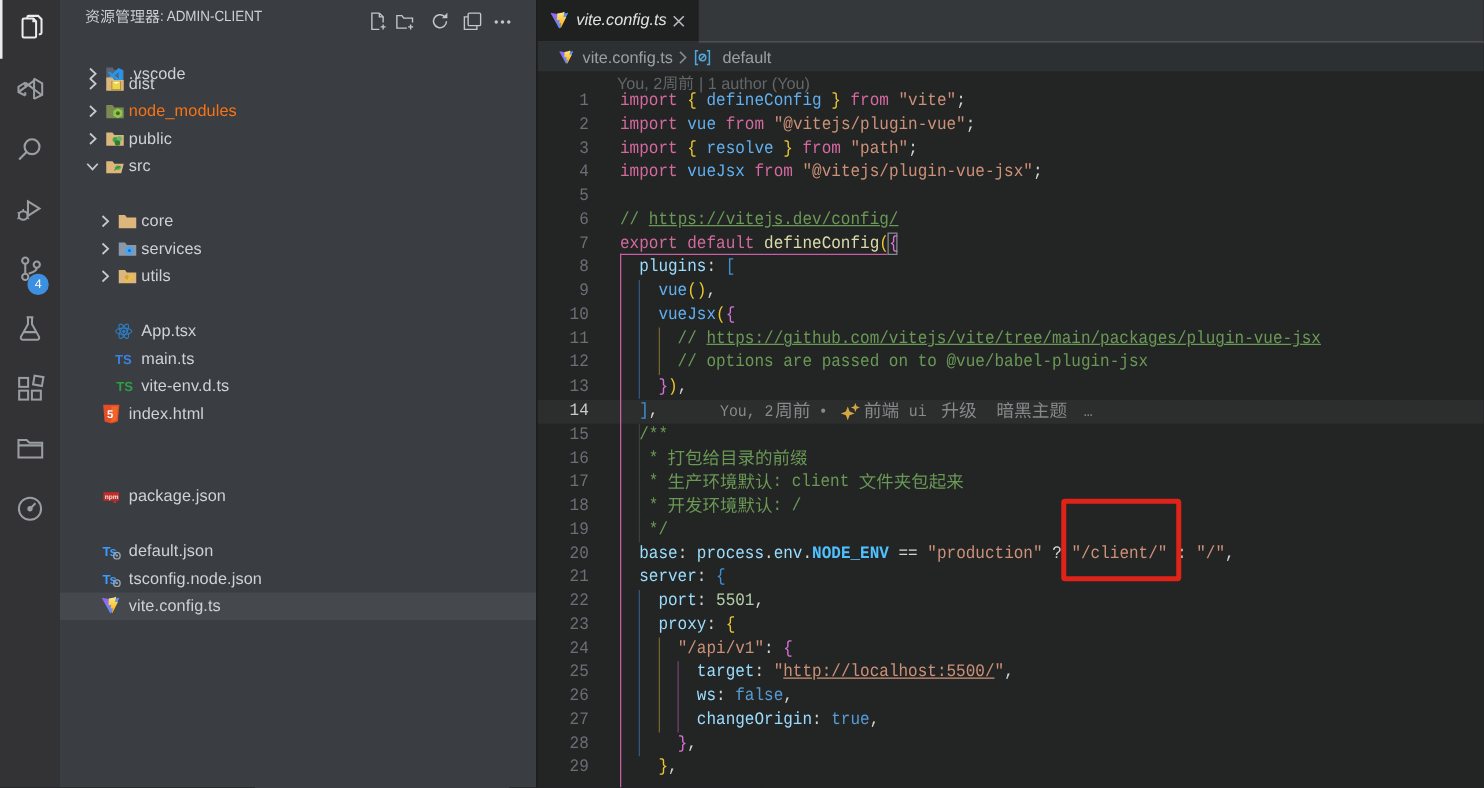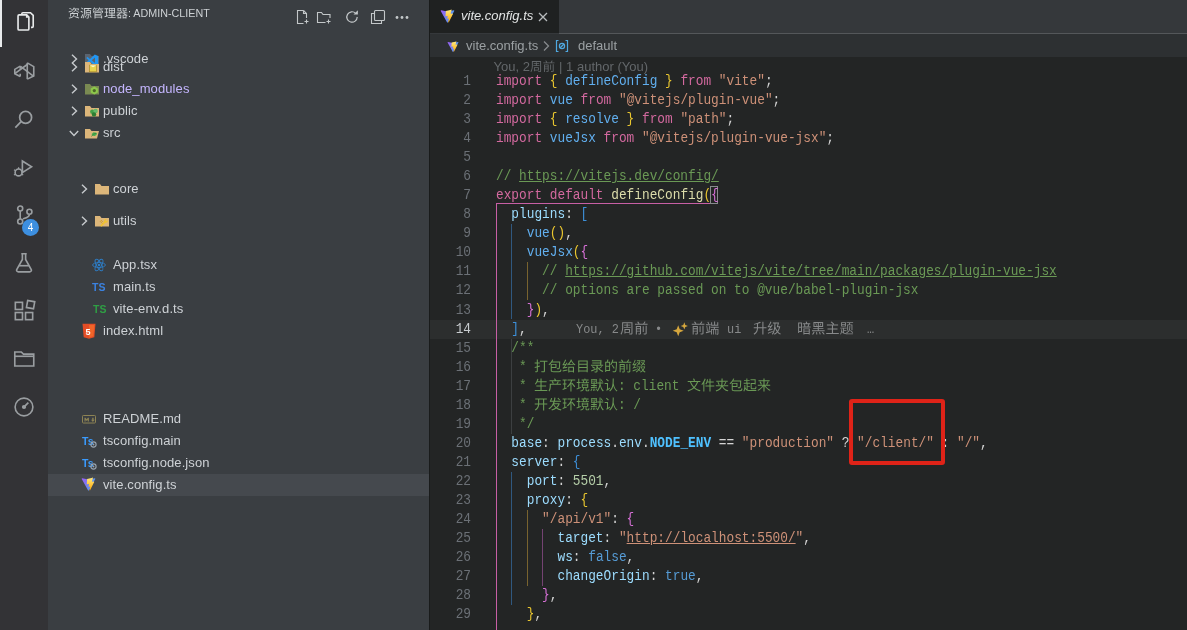--- a/index.html
+++ b/index.html
@@ -1,21 +1,21 @@
 <!DOCTYPE html>
 <html><head><meta charset="utf-8"><style>
 *{margin:0;padding:0;box-sizing:border-box}
 body{width:1187px;height:630px;overflow:hidden;background:#232525;font-family:"Liberation Sans",sans-serif}
 #page{position:relative;width:1187px;height:630px}
 #abar{position:absolute;left:0;top:0;width:48px;height:630px;background:#333336}
 #sbar{position:absolute;left:48px;top:0;width:381px;height:630px;background:#3a3e42}
 #sbar .row{position:absolute;left:0;width:381px;height:22px}
 #sbar .row.sel{background:#45494e}
 #sbar .lbl{position:absolute;top:3px;font:13px "Liberation Sans",sans-serif;color:#ced2d6;letter-spacing:.1px}
-#sbar .lbl.dim{color:#c4b5fd}
+#sbar .lbl.dim{color:#f97316}
 .hdrtxt{font:11.8px "Liberation Sans",sans-serif;color:#cdd1d4;transform:scaleX(.91);transform-origin:0 50%}
 #ed{position:absolute;left:430px;top:0;width:757px;height:630px;background:#232525}
 #tabs{position:absolute;left:0;top:0;width:757px;height:34px;background:#35383b}
 #tab1{position:absolute;left:0;top:0;width:129px;height:33px;background:#1f2121}
 #crumbs{position:absolute;left:0;top:34px;width:757px;height:23px;background:#2d3032}
 .cl{position:absolute;font:14px "Liberation Mono",monospace;white-space:pre;line-height:19.04px;height:19.04px;transform:scaleX(.9143);transform-origin:0 50%}
 .ln{position:absolute;left:0;width:41px;text-align:right;font:14px "Liberation Mono",monospace;line-height:19.04px;color:#6b7076;transform:scaleX(.9143);transform-origin:100% 50%}
 .lna{color:#c8cccf}
 .k{color:#d3699f}.s{color:#ce9178}.su{color:#ce9178;text-decoration:underline}
 .c{color:#6a9955}.cu{color:#6a9955;text-decoration:underline}
@@ -157,28 +157,40 @@
         <div style="position:absolute;left:18px;top:3px"><svg width="16" height="16" viewBox="0 0 16 16" fill="none" stroke="#c6cacd" stroke-width="1.4">
             <path d="M3.8 6 8 10.5 12.2 6"></path>
           </svg></div>
         <div style="position:absolute;left:36px;top:3px"><svg width="16" height="16" viewBox="0 0 16 16">
             <path fill="#dcb67a" d="M1 4h5l1.5 2H15l-2 7.5H1z"></path>
             <path fill="#4caf50" d="M9.5 7.2c2 0 3.5 1 3.5 1s-.4 2.8-3 2.8c-1.7 0-2.3-1.2-2.3-2z"></path>
             <path d="M7.5 11.5c1-2 3-3 4.5-3.2" stroke="#2e7d32" stroke-width="0.7" fill="none"></path>
           </svg></div>
         <div class="lbl" style="left:55px">src</div>
       </div>
-      <div class="row" style="top:178px">
+      <div class="row" style="top:166px">
         <div style="position:absolute;left:28px;top:3px"><svg width="16" height="16" viewBox="0 0 16 16" fill="none" stroke="#c6cacd" stroke-width="1.4">
             <path d="M6 3.8 10.5 8 6 12.2"></path>
           </svg></div>
         <div style="position:absolute;left:46px;top:3px"><svg width="16" height="16" viewBox="0 0 16 16">
             <path fill="#dcb67a" d="M1 3h5l1.5 2H15v8.5H1z"></path>
           </svg></div>
         <div class="lbl" style="left:65px">core</div>
+      </div>
+      <div class="row" style="top:188px">
+        <div style="position:absolute;left:28px;top:3px"><svg width="16" height="16" viewBox="0 0 16 16" fill="none" stroke="#c6cacd" stroke-width="1.4">
+            <path d="M6 3.8 10.5 8 6 12.2"></path>
+          </svg></div>
+        <div style="position:absolute;left:46px;top:3px"><svg width="16" height="16" viewBox="0 0 16 16">
+            <path fill="#8a98a8" d="M1 3h5l1.5 2H15v8.5H1z"></path>
+            <circle cx="9.5" cy="9.5" r="2.8" fill="#42a5f5"></circle>
+            <circle cx="9.5" cy="9.5" r="1.1" fill="#1565c0"></circle>
+            <path d="M9.5 5.8v1.4M9.5 11.9v1.4M5.8 9.5h1.4M11.9 9.5h1.4M7 7l1 1M12 12l-1-1M12 7l-1 1M7 12l1-1" stroke="#42a5f5" stroke-width="1"></path>
+          </svg></div>
+        <div class="lbl" style="left:65px">services</div>
       </div>
       <div class="row" style="top:210px">
         <div style="position:absolute;left:28px;top:3px"><svg width="16" height="16" viewBox="0 0 16 16" fill="none" stroke="#c6cacd" stroke-width="1.4">
             <path d="M6 3.8 10.5 8 6 12.2"></path>
           </svg></div>
         <div style="position:absolute;left:46px;top:3px"><svg width="16" height="16" viewBox="0 0 16 16">
             <path fill="#dcb67a" d="M1 3h5l1.5 2H15v8.5H1z"></path>
             <path d="M6.2 12.5l4-4.2c-.3-1 .2-2 1.2-2.3.6-.2 1 0 1.3.1l-1.2 1.3.8.9 1.3-1.2c.2.4.3.9.1 1.4-.4 1-1.4 1.5-2.4 1.2l-4 4z" fill="#f0c330"></path>
             <path d="M6 8.2l2.2 2.2M6.8 7l2 2" stroke="#d09c20" stroke-width="0.9"></path>
           </svg></div>
@@ -206,35 +218,35 @@
         <div class="lbl" style="left:65px">vite-env.d.ts</div>
       </div>
       <div class="row" style="top:320px">
         <div style="position:absolute;left:33px;top:3px"><svg width="16" height="16" viewBox="0 0 16 16">
             <path fill="#e44d26" d="M1.5 0.8h13l-1.2 13.4L8 15.8l-5.3-1.6z"></path>
             <path fill="#f16529" d="M8 2v12.6l4.3-1.4 1-11.2z"></path>
             <text x="4.6" y="11.5" font-family="Liberation Sans" font-size="9" font-weight="bold" fill="#fff">5</text>
           </svg></div>
         <div class="lbl" style="left:55px">index.html</div>
       </div>
-      <div class="row" style="top:408px">
+      <div class="row" style="top:386px">
         <div style="position:absolute;left:33px;top:3px"><svg width="16" height="16" viewBox="0 0 16 16">
-            <rect x="1.5" y="4.5" width="13" height="7.5" rx="0.8" fill="none" stroke="#8d8354" stroke-width="1"></rect>
-            <path d="M3.5 10.5V6.8h1l1.2 1.5 1.2-1.5h1v3.7H6.7V8.7L5.7 10 4.6 8.7v1.8z" fill="#8d8354"></path>
-            <path d="M11.2 6.8h1.4v2h1.2l-1.9 2.2-1.9-2.2h1.2z" fill="#8d8354"></path>
-          </svg></div>
-        <div class="lbl" style="left:55px">README.md</div>
+            <rect x="1.8" y="4.8" width="12.4" height="6.8" fill="#c12e2a"></rect>
+            <rect x="9.8" y="11.6" width="2.2" height="1.8" fill="#c12e2a"></rect>
+            <text x="2.8" y="10.3" font-family="Liberation Sans" font-size="5.2" font-weight="bold" fill="#f4dedd">npm</text>
+          </svg></div>
+        <div class="lbl" style="left:55px">package.json</div>
       </div>
       <div class="row" style="top:430px">
         <div style="position:absolute;left:33px;top:3px"><svg width="16" height="16" viewBox="0 0 16 16">
             <text x="1" y="12" font-family="Liberation Sans" font-size="10.5" font-weight="bold" fill="#3b9cff">Ts</text>
             <circle cx="12.5" cy="11.5" r="2.6" fill="none" stroke="#9aa5b0" stroke-width="1.1"></circle>
             <circle cx="12.5" cy="11.5" r="0.9" fill="#9aa5b0"></circle>
           </svg></div>
-        <div class="lbl" style="left:55px">tsconfig.main</div>
+        <div class="lbl" style="left:55px">default.json</div>
       </div>
       <div class="row" style="top:452px">
         <div style="position:absolute;left:33px;top:3px"><svg width="16" height="16" viewBox="0 0 16 16">
             <text x="1" y="12" font-family="Liberation Sans" font-size="10.5" font-weight="bold" fill="#3b9cff">Ts</text>
             <circle cx="12.5" cy="11.5" r="2.6" fill="none" stroke="#9aa5b0" stroke-width="1.1"></circle>
             <circle cx="12.5" cy="11.5" r="0.9" fill="#9aa5b0"></circle>
           </svg></div>
         <div class="lbl" style="left:55px">tsconfig.node.json</div>
       </div>
       <div class="row sel" style="top:474px">

